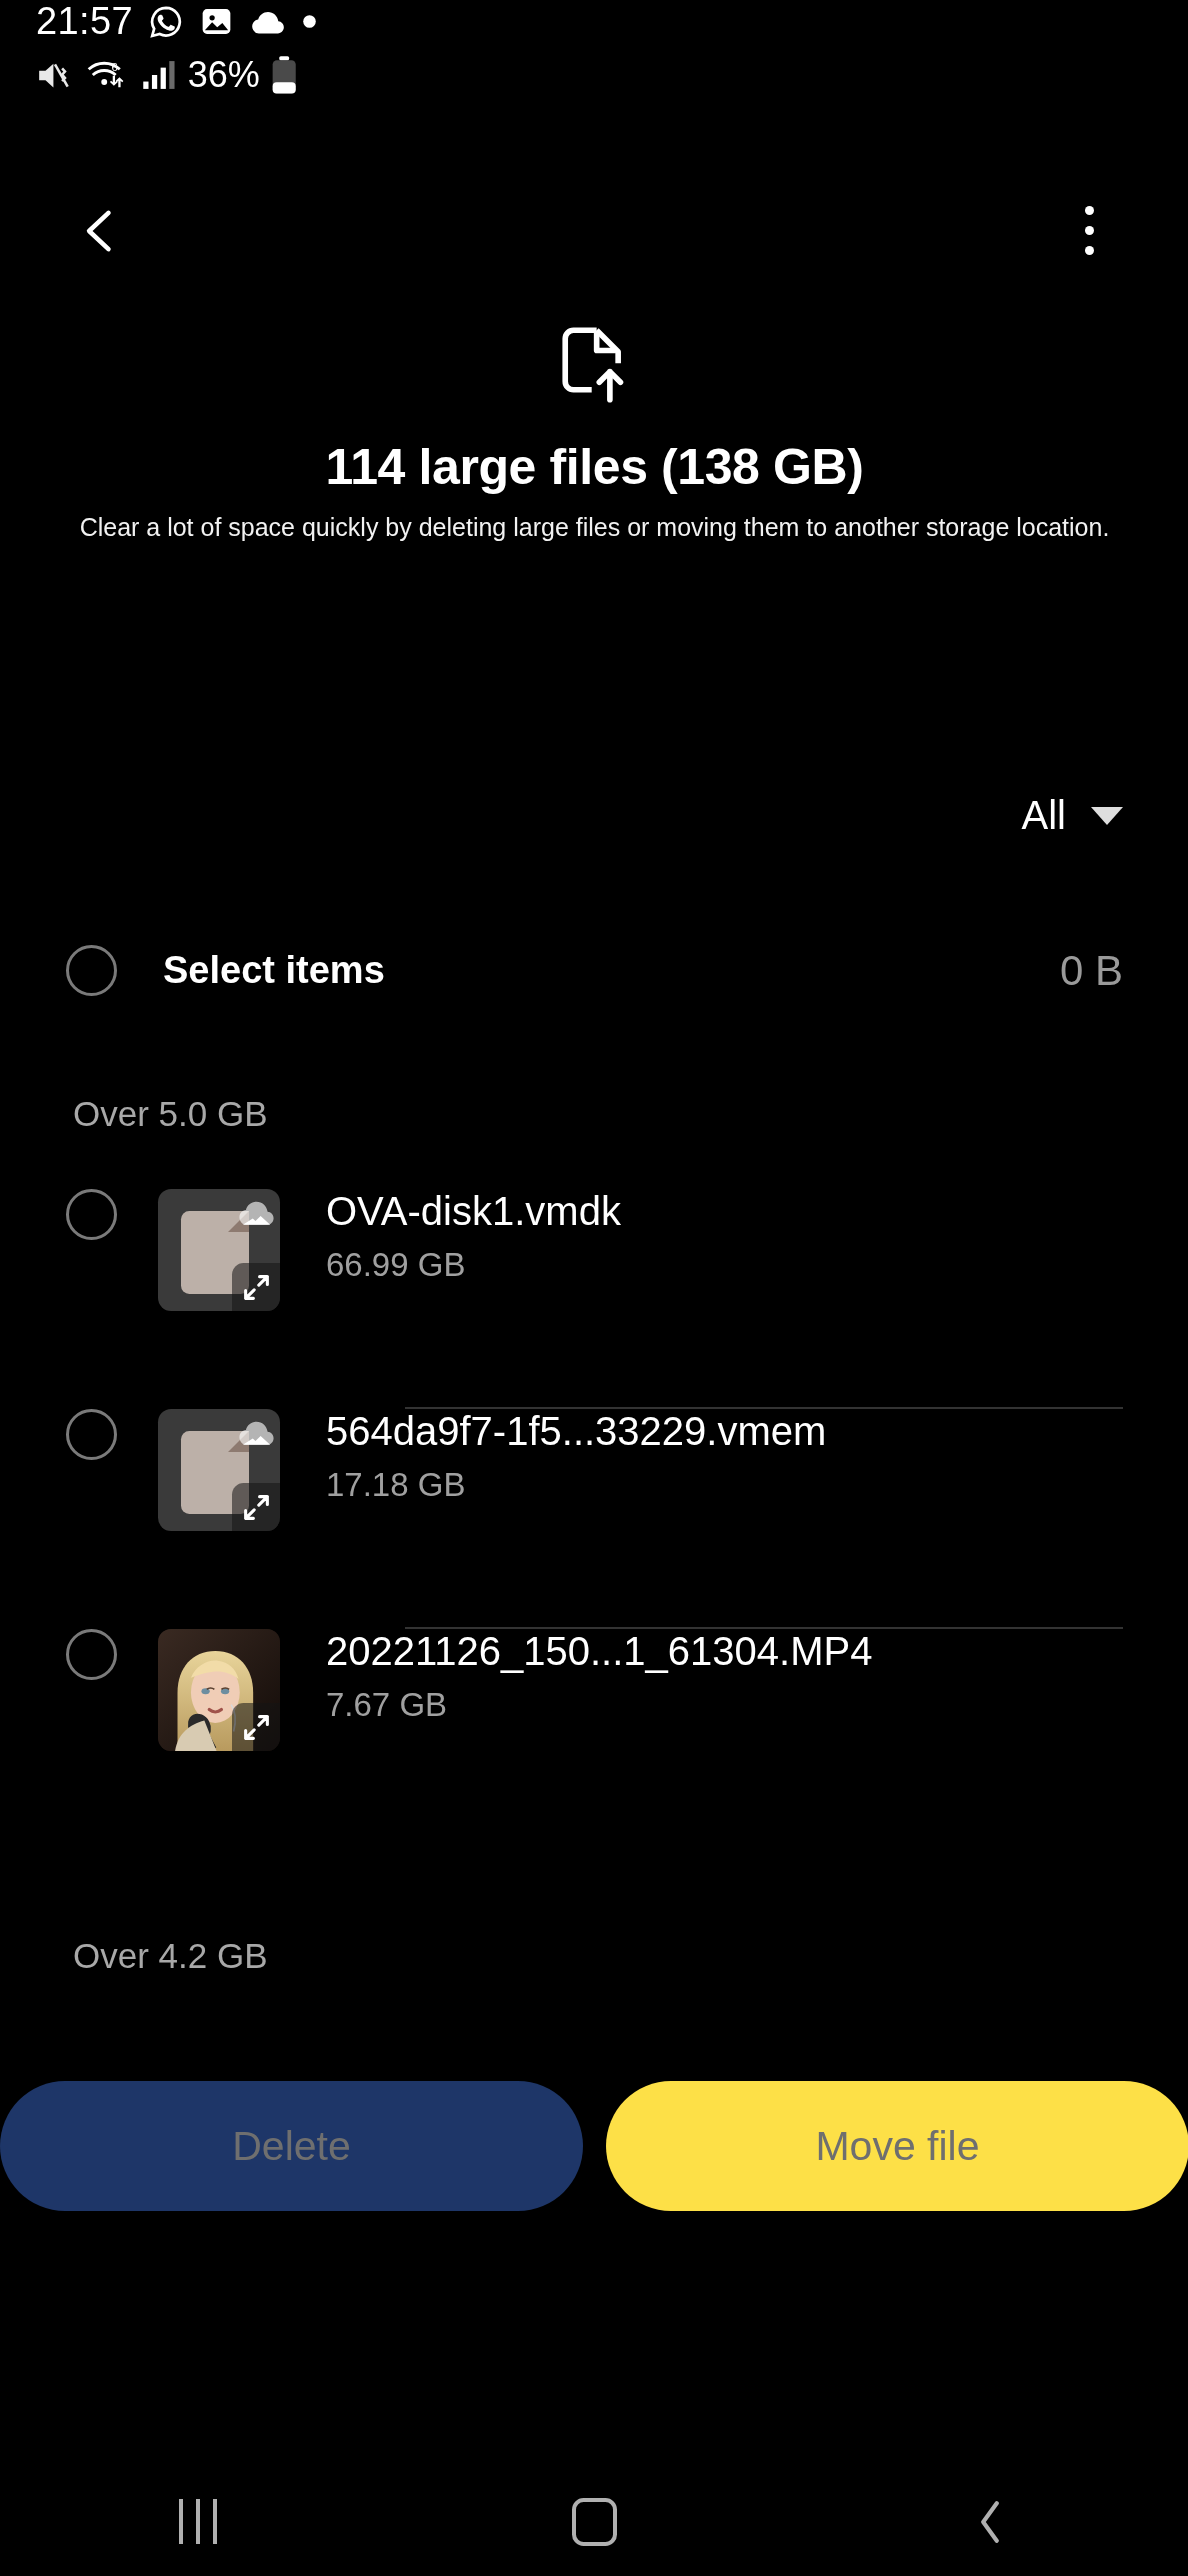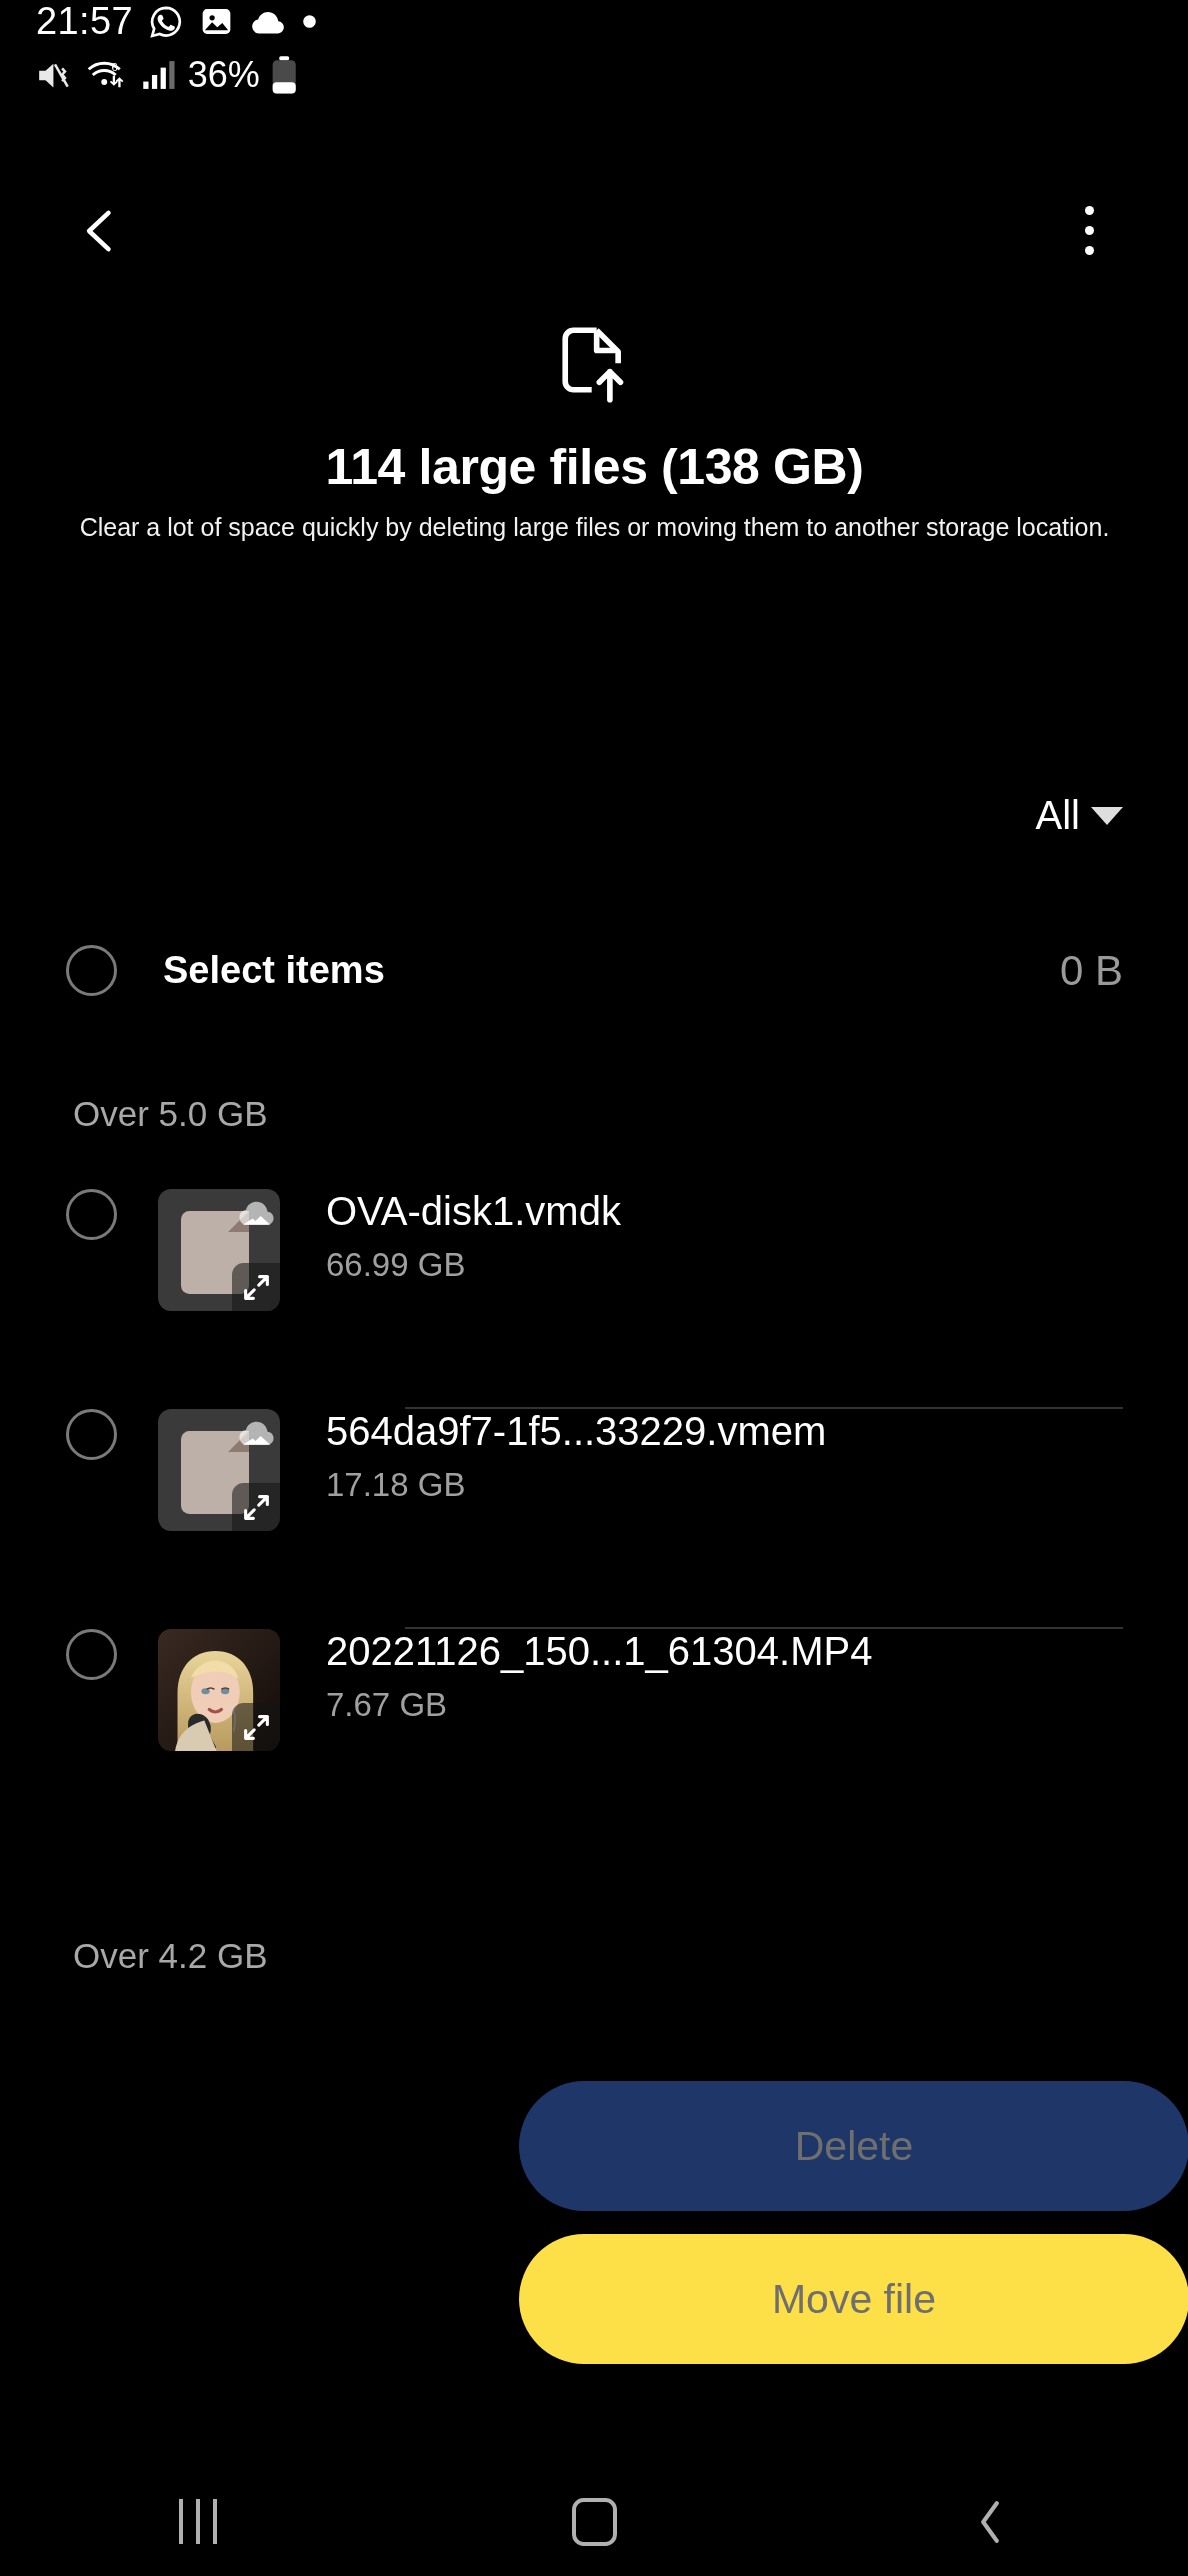--- a/index.html
+++ b/index.html
@@ -42,21 +42,21 @@
     color:#f2f2f2; font-size:25px; line-height:1.33; font-weight:400;
     margin-top:15px; padding:0 58px;
   }
 
   
   .filterrow {
     position:absolute; top:793px; left:0; width:1189px;
     display:flex; justify-content:flex-end; align-items:center;
     padding:0 66px;
   }
-  .filter { display:flex; align-items:center; gap:11px;margin-left:48px; }
+  .filter { display:flex; align-items:center; gap:25px;margin-left:48px; }
   .filter-label { color:#fff; font-size:40px; }
   .caret {
     width:0; height:0; border-left:16.5px solid transparent; border-right:16.5px solid transparent;
     border-top:18px solid #dedede;
   }
 
   
   .selectrow {
     position:absolute; top:925px; left:0; width:1189px; height:91px;
     display:flex; align-items:center; padding:0 66px;
@@ -92,21 +92,21 @@
     background:rgba(20,20,20,0.55); border-radius:11.6px 0 0 0;
     display:flex; align-items:center; justify-content:center;
   }
   .thumb-photo { background:#1a0f0c; }
   .meta { flex:1 1 auto; min-width:0; }
   .fname { color:#fff; font-size:40px; white-space:nowrap; overflow:hidden; }
   .fsize { color:#a0a0a0; font-size:33px; margin-top:11.6px; }
   .rowdiv { position:absolute; left:405px; right:66px; bottom:0; height:2.5px; background:#333; }
 
   
-  .actions { position:absolute; top:2081px; left:0; width:1189px; display:flex; flex-direction:column; align-items:flex-end; gap:23px;border-radius:10px; }
+  .actions { position:absolute; top:2081px; left:0; width:1189px; display:flex; flex-direction:row; align-items:flex-start; gap:23px;border-radius:10px; }
   .btn {
     width:670px; height:130px; border-radius:66px;
     display:flex; align-items:center; justify-content:center;
     font-size:41px; border:none;
   }
   .btn-delete { background:#1e3668; color:#6f6f6f; }
   .btn-move { background:#fde047; color:#6f6f6f; }
 
   
   .bottomnav {

